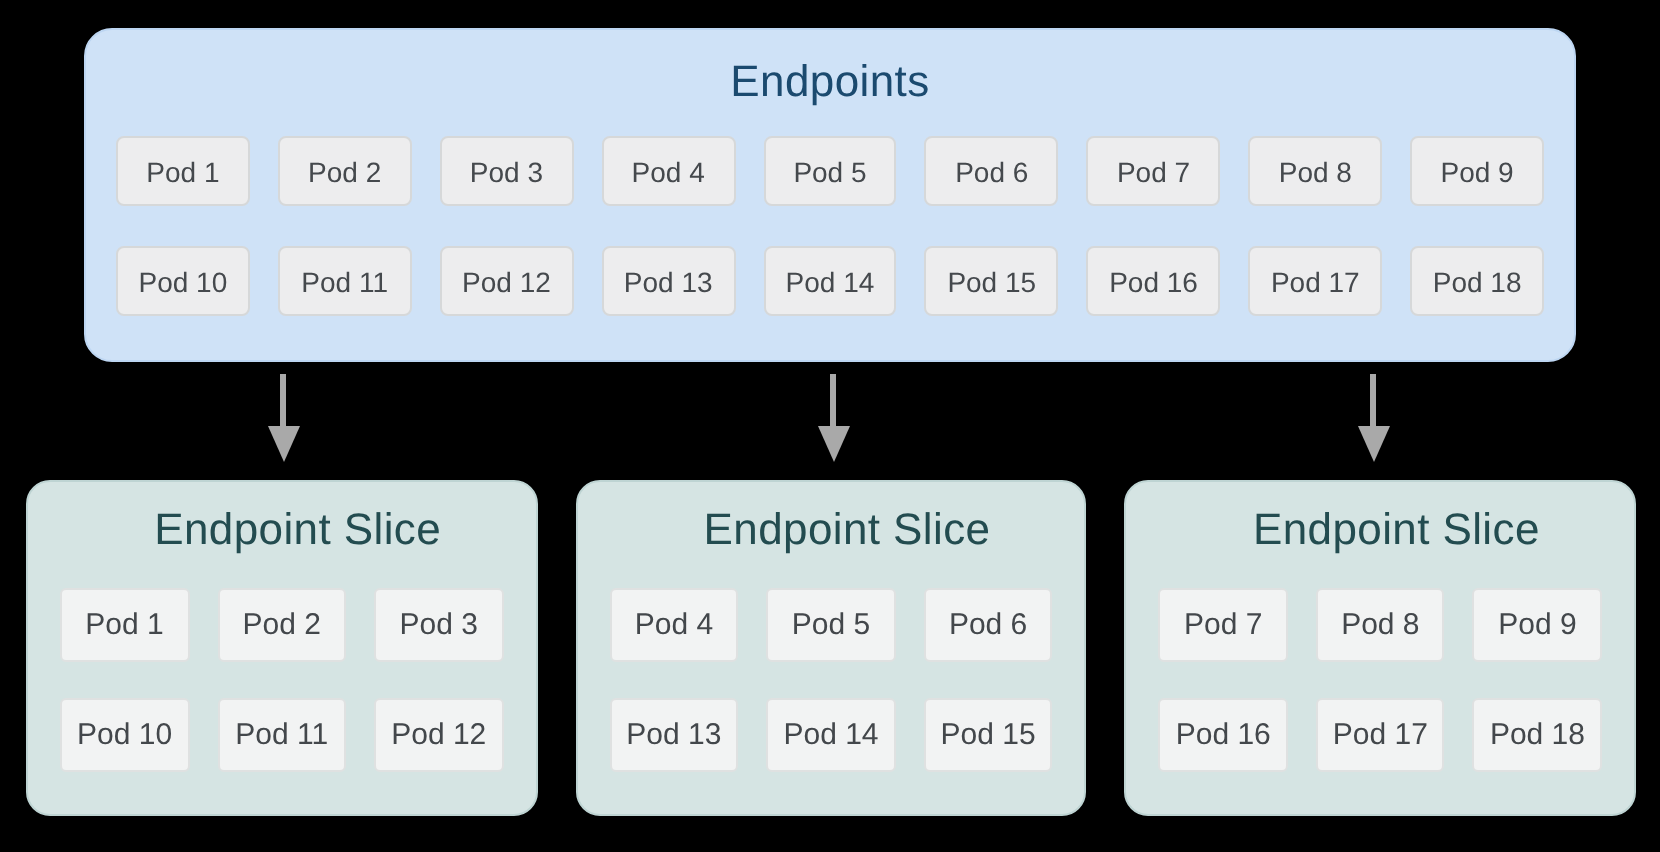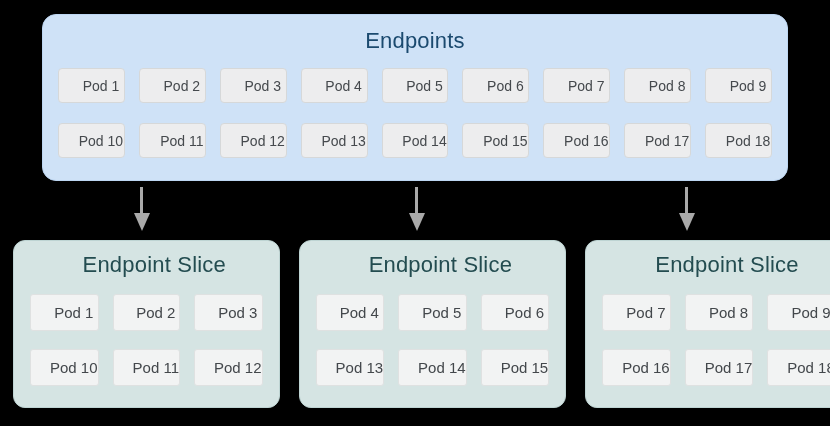--- a/index.html
+++ b/index.html
@@ -51,21 +51,20 @@
     background: #ededee;
     border: 1px solid #d6d8d9;
     border-radius: 4px;
     box-sizing: border-box;
     display: flex;
     align-items: center;
     justify-content: center;
     font-size: 14px;
     color: #45494d;
     white-space: nowrap;
-    padding-left: 19px;
   }
 
   
   .arrow {
     position: absolute;
     top: 187px;
     width: 17px;
     height: 45px;
     display: flex;
     flex-direction: column;

